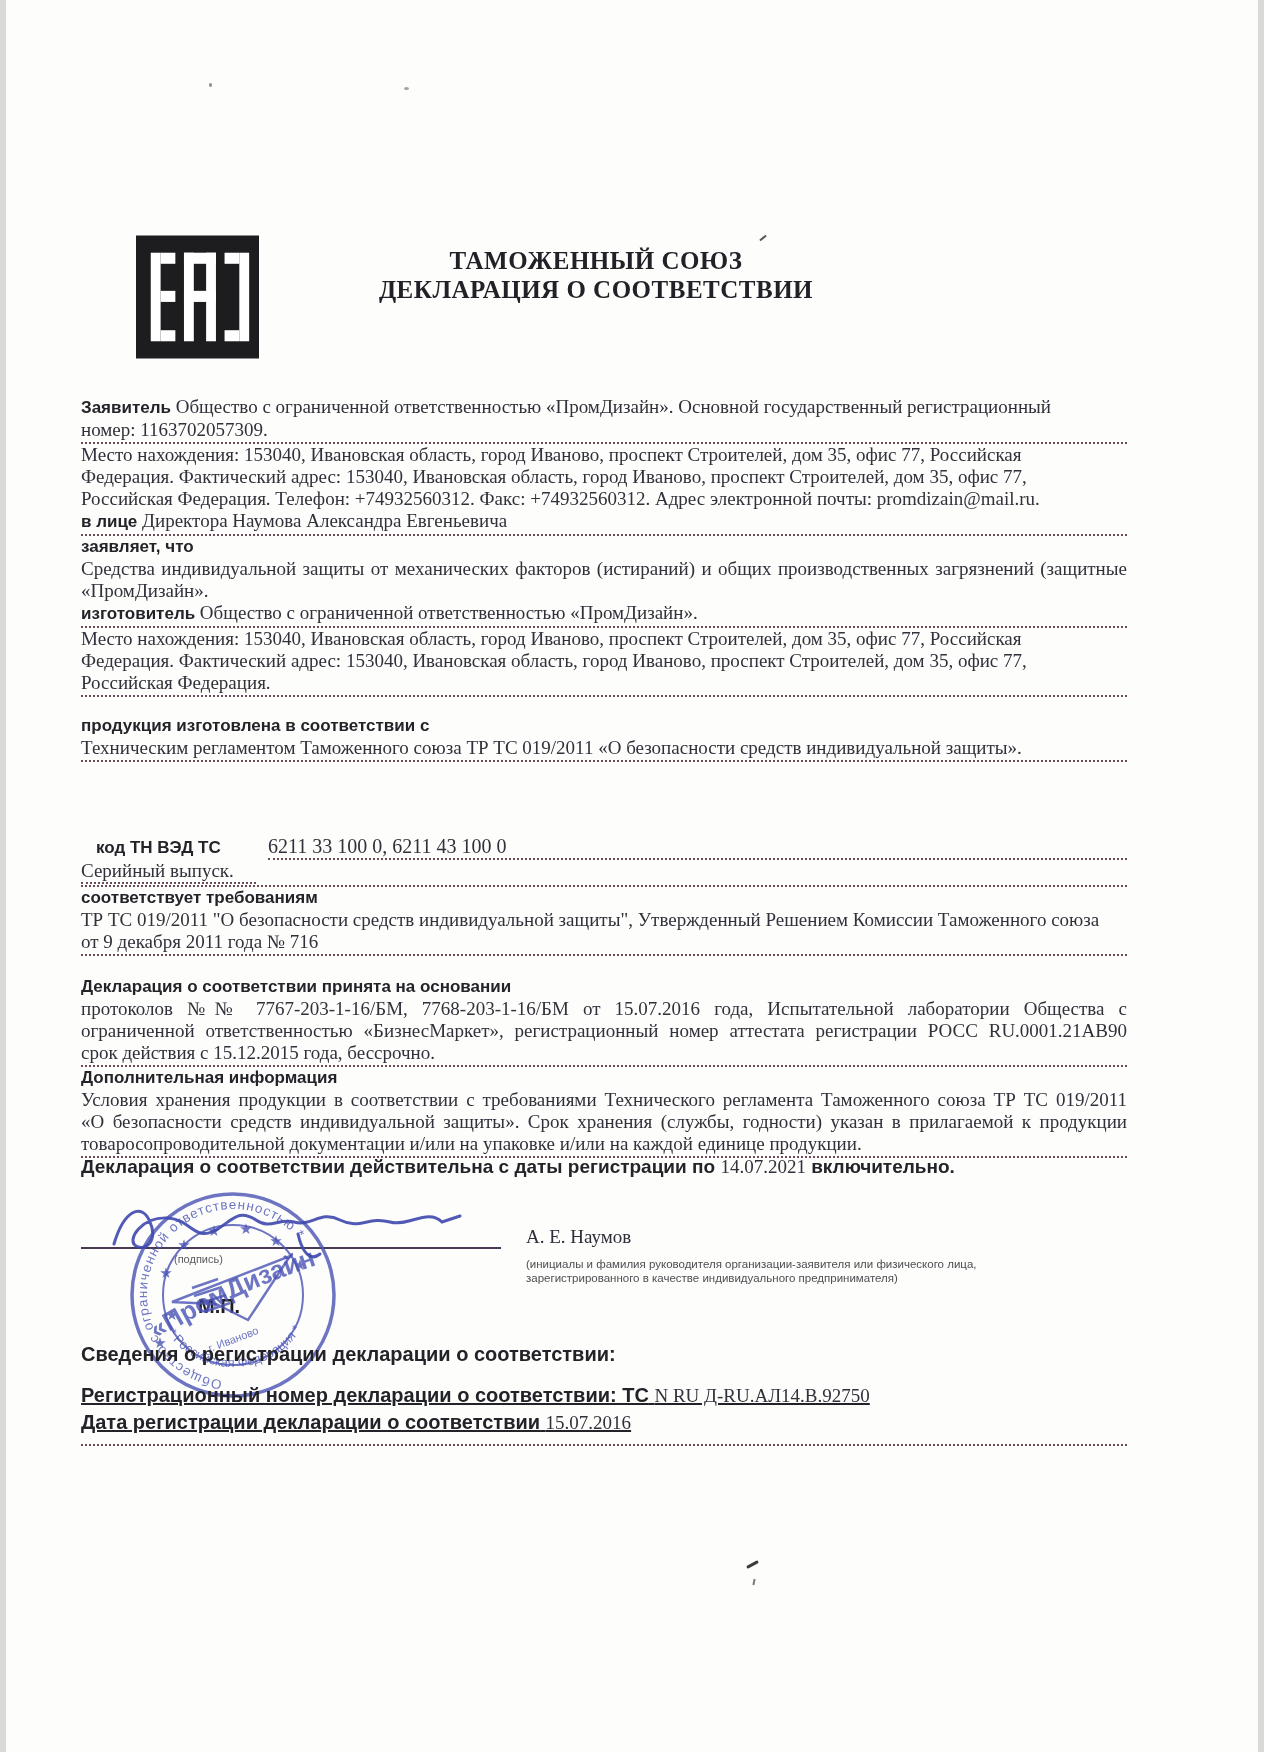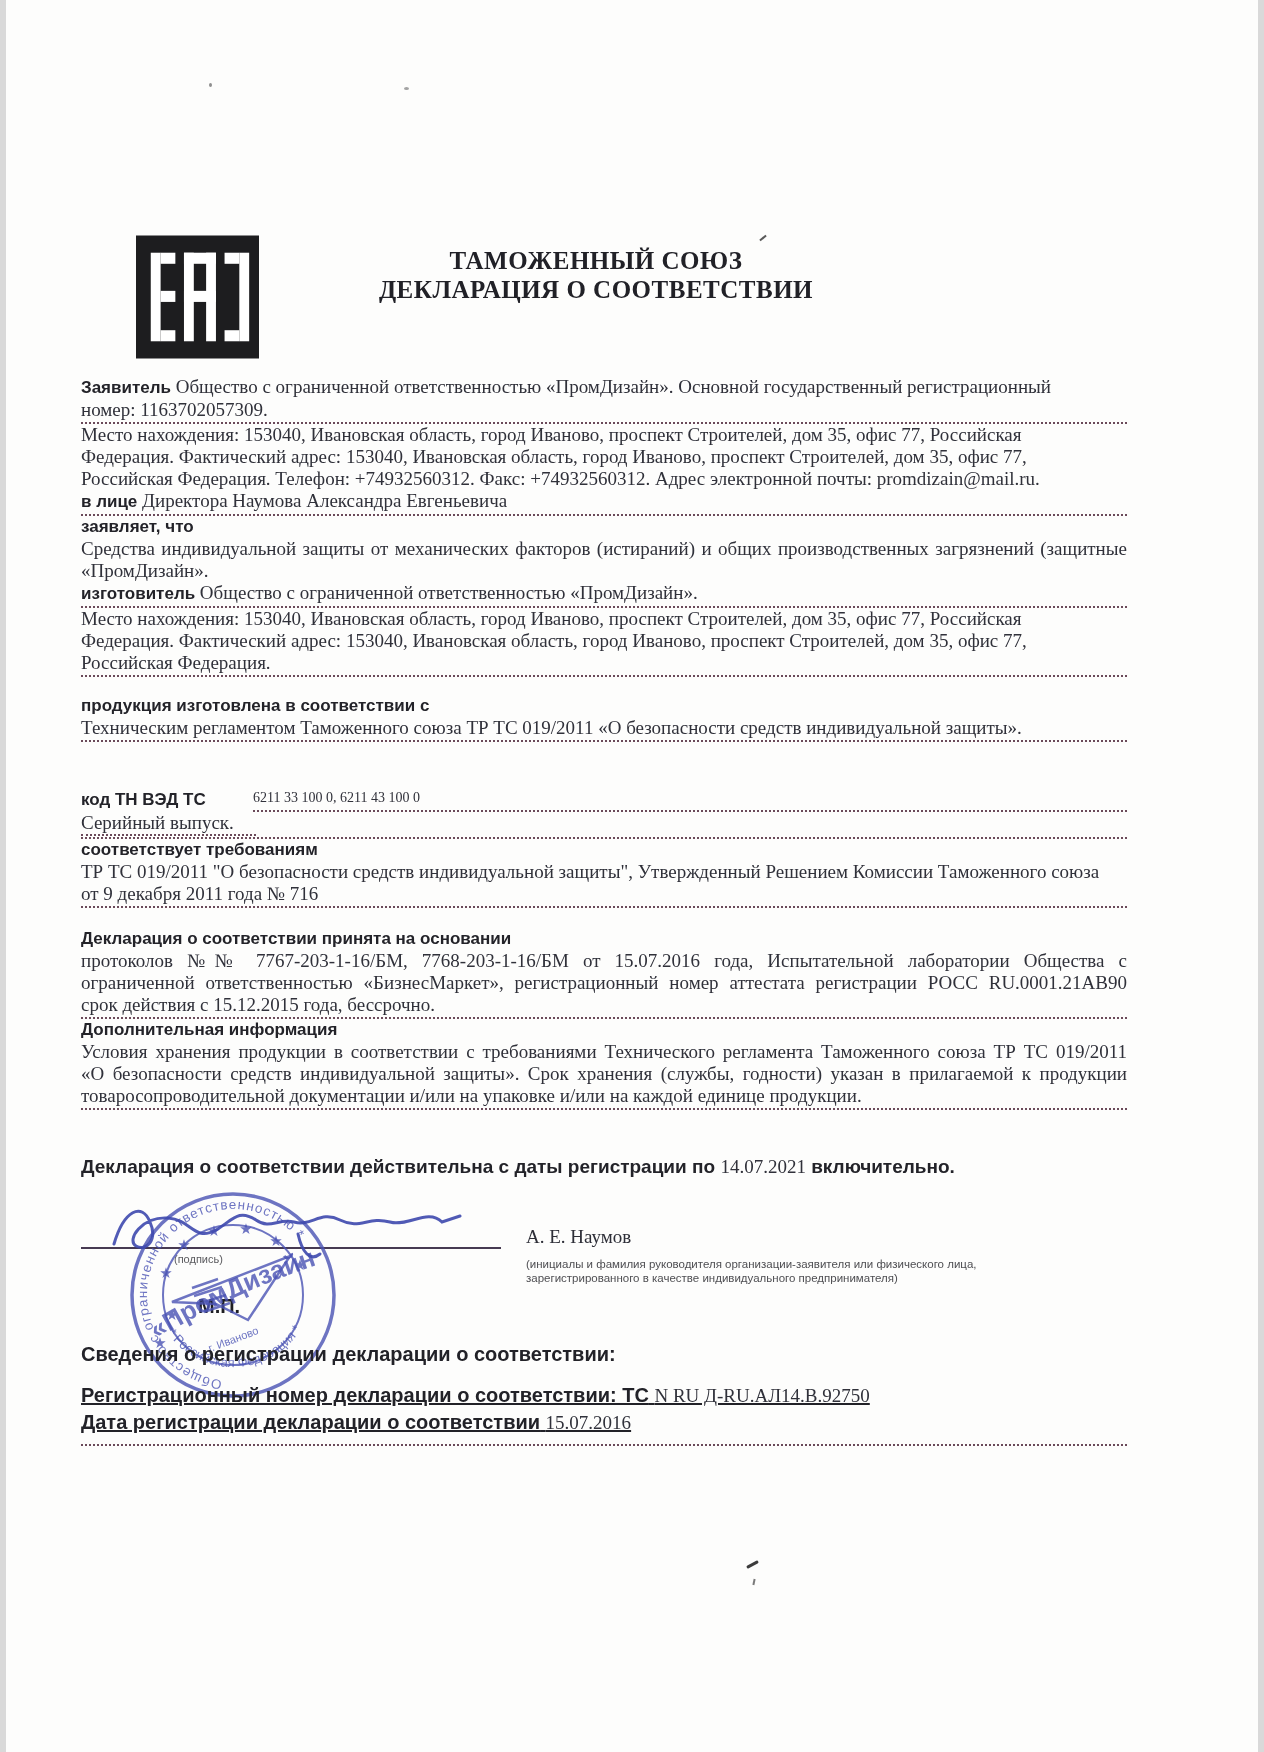--- a/index.html
+++ b/index.html
@@ -6,29 +6,29 @@
   .page{position:relative;width:1252px;height:1752px;margin:0 auto;background:#fdfdfc;
         overflow:hidden;font-family:"Liberation Serif",serif;color:#30313a;}
 
   
   #eac-logo{position:absolute;left:130px;top:234px;width:123px;height:126px;}
   #title{position:absolute;left:310px;top:246px;width:560px;text-align:center;
          font-family:"Liberation Serif",serif;font-weight:bold;font-size:25px;line-height:29px;
          color:#212127;letter-spacing:.5px;}
 
   
-  #doc-body{position:absolute;left:75px;top:376px;width:1046px;}
+  #doc-body{position:absolute;left:75px;top:396px;width:1046px;}
   .ln{font-size:19px;line-height:22px;}
   .just{text-align:justify;text-align-last:justify;}
   .lbl{font-family:"Liberation Sans",sans-serif;font-weight:bold;font-size:17px;color:#232329;}
   div.lbl{line-height:22px;}
   .sec.sep{border-bottom:2px dotted #6b4a5a;padding-bottom:1px;}
   .trow{display:flex;align-items:flex-end;}
-  .tlab{width:172px;flex:none;line-height:24px;}
-  .tval{flex:1;border-bottom:2px dotted #6b4a5a;font-size:14px;line-height:24px;}
+  .tlab{width:172px;flex:none;line-height:24px;margin-left:15px;}
+  .tval{flex:1;border-bottom:2px dotted #6b4a5a;font-size:20px;line-height:24px;margin-top:28px;}
   .shortline{display:inline-block;border-bottom:2px dotted #6b4a5a;padding-right:22px;}
 
   
   #validity{position:absolute;left:75px;top:1156px;font-family:"Liberation Sans",sans-serif;
             font-weight:bold;font-size:19px;color:#232329;text-align:center;}
   .vdate{font-family:"Liberation Serif",serif;font-weight:normal;color:#30313a;}
 
   
   #sig-line{position:absolute;left:75px;top:1247px;width:420px;height:0;border-top:2px solid #473a52;}
   #sig-caption{position:absolute;left:168px;top:1253px;font-family:"Liberation Sans",sans-serif;

